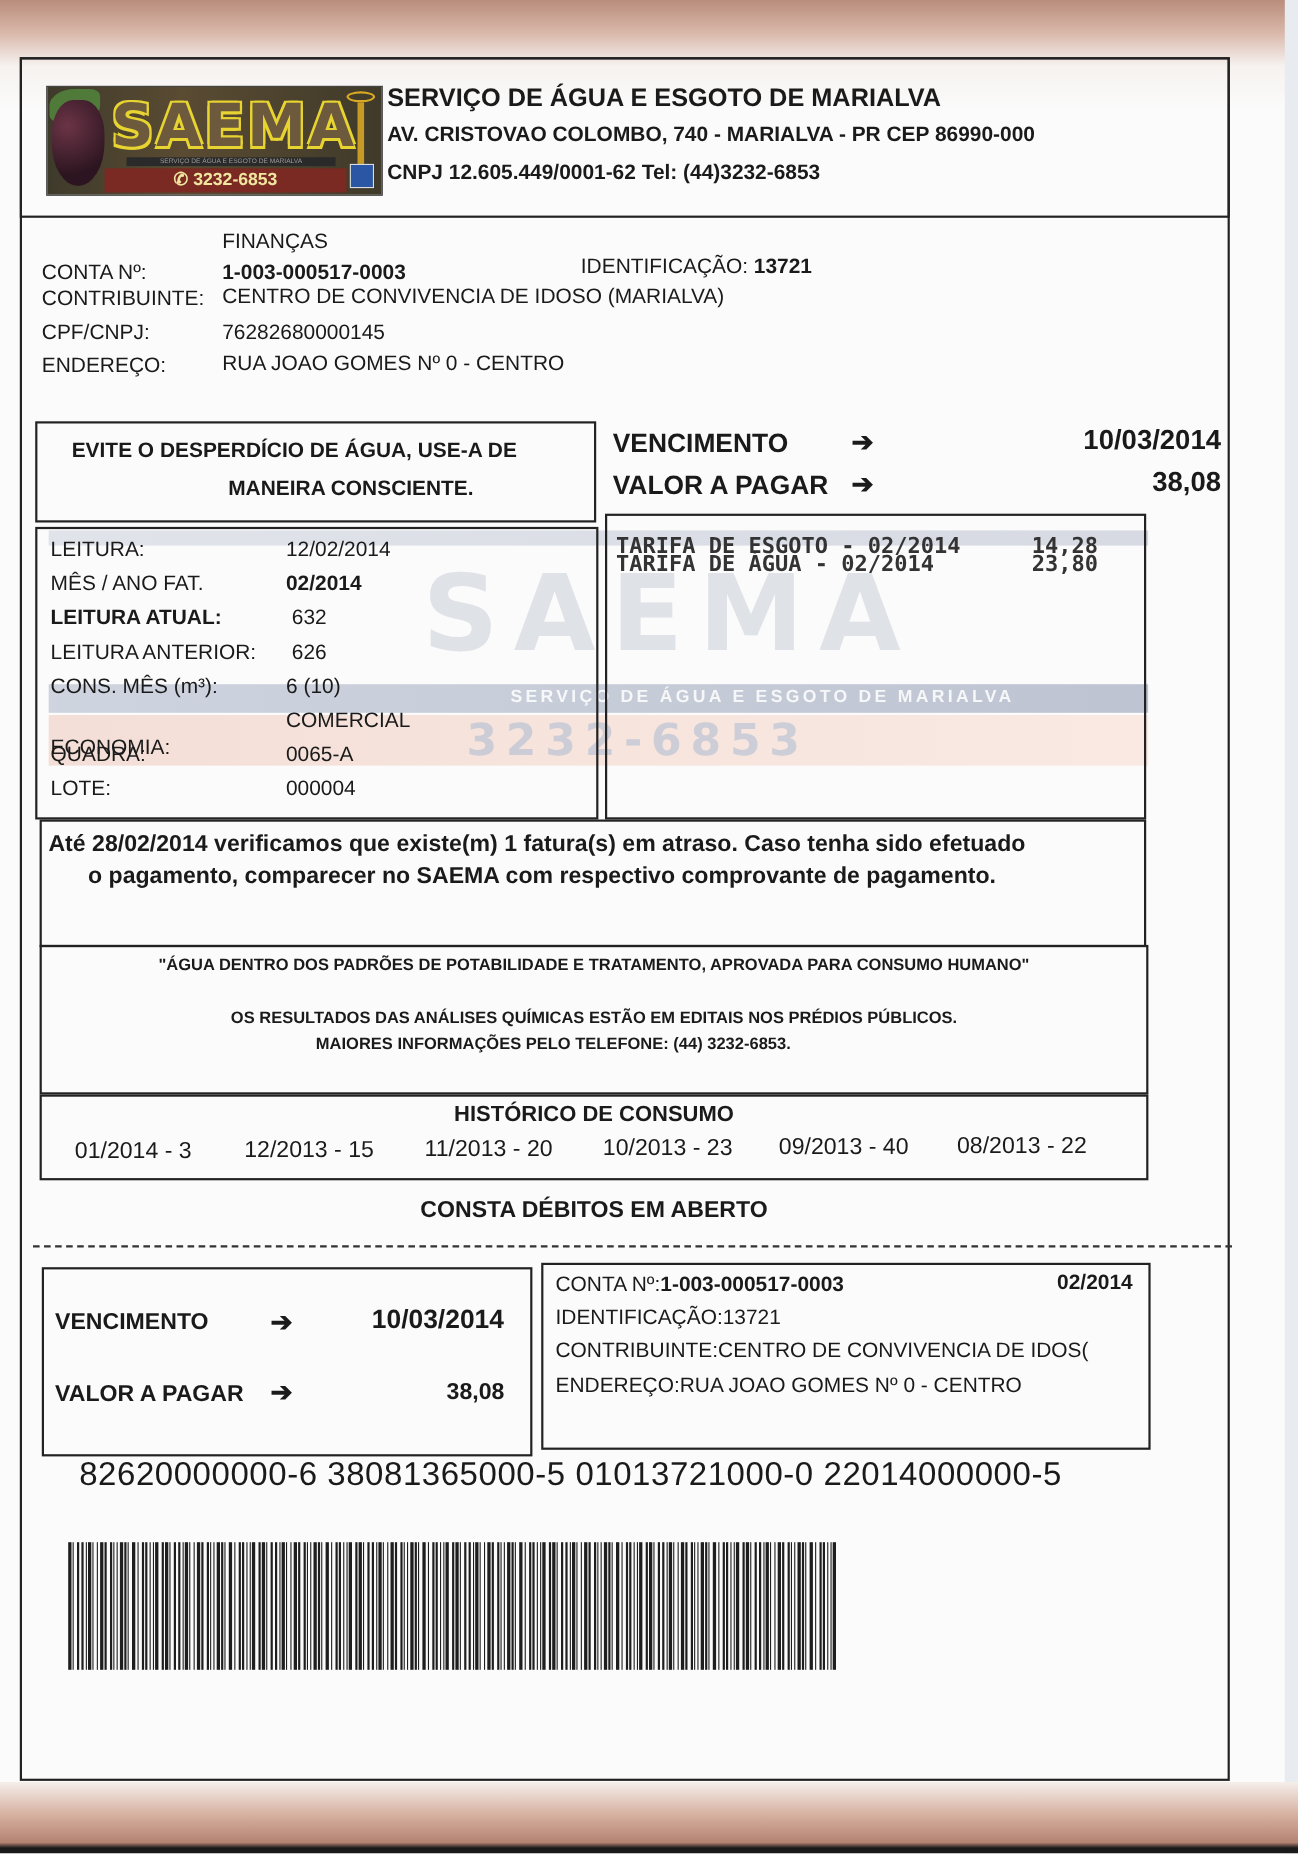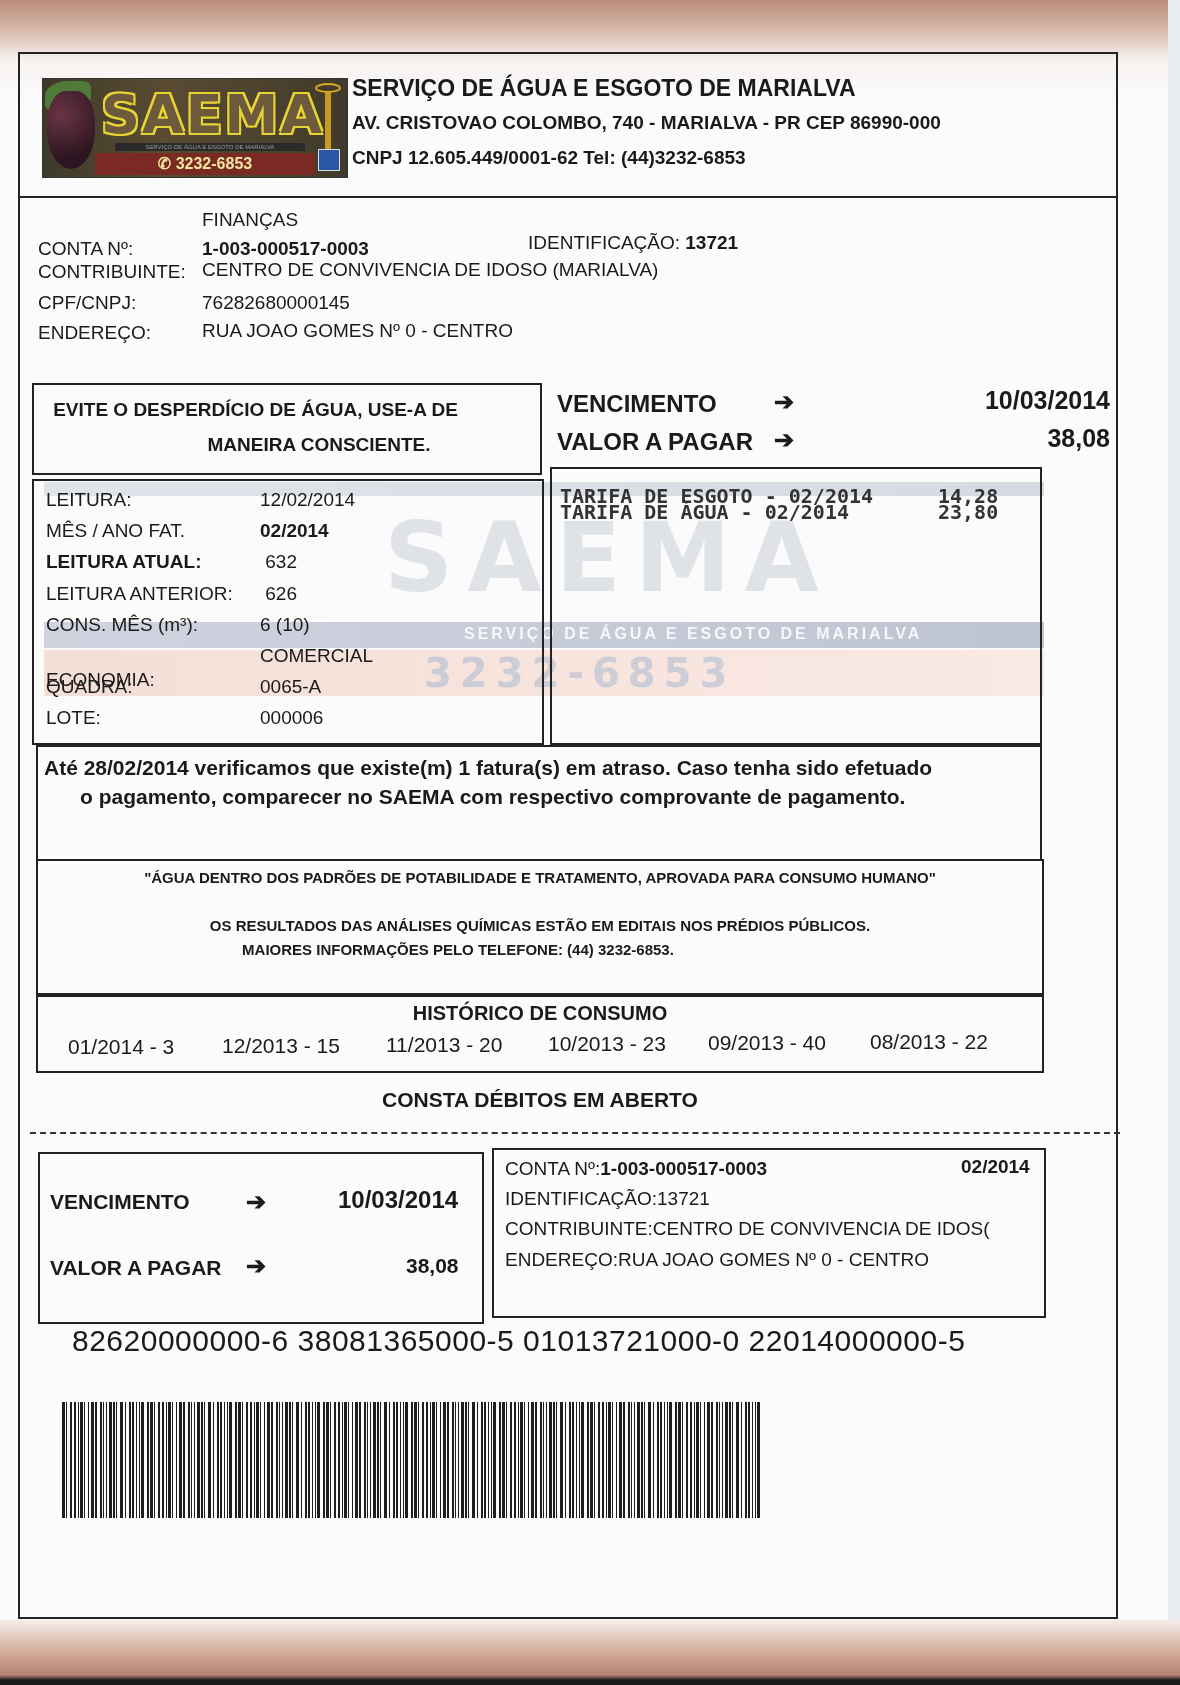--- a/index.html
+++ b/index.html
@@ -112,21 +112,21 @@
     <span class="bold">13721</span>
   </div>
   <div class="abs lbl" style="left:24px; top:209px;">CONTRIBUINTE:</div>
   <div class="abs val" style="left:188px; top:207px;">CENTRO DE CONVIVENCIA DE IDOSO (MARIALVA)</div>
   <div class="abs lbl" style="left:24px; top:240px;">CPF/CNPJ:</div>
   <div class="abs val" style="left:188px; top:240px;">76282680000145</div>
   <div class="abs lbl" style="left:24px; top:270px;">ENDEREÇO:</div>
   <div class="abs val" style="left:188px; top:268px;">RUA JOAO GOMES Nº 0 - CENTRO</div>
 
   <div class="box" style="left:18px; top:331px; width:510px; height:92px;"></div>
-  <div class="abs msg" style="left:18px; top:347px; width:447px;">EVITE O DESPERDÍCIO DE ÁGUA, USE-A DE</div>
+  <div class="abs msg" style="left:30px; top:347px; width:447px;">EVITE O DESPERDÍCIO DE ÁGUA, USE-A DE</div>
   <div class="abs msg" style="left:18px; top:382px; width:574px;">MANEIRA CONSCIENTE.</div>
 
   <div class="abs bold" style="left:543px; top:338px; font-size:24px;">VENCIMENTO</div>
   <div class="abs arrow" style="left:760px; top:336px;">➔</div>
   <div class="abs bold" style="right:10px; top:334px; font-size:25px;">10/03/2014</div>
   <div class="abs bold" style="left:543px; top:376px; font-size:24px;">VALOR A PAGAR</div>
   <div class="abs arrow" style="left:760px; top:374px;">➔</div>
   <div class="abs bold" style="right:10px; top:372px; font-size:25px;">38,08</div>
 
   <div class="watermark" style="left:30px; top:430px; width:1000px; height:230px;">
@@ -148,39 +148,39 @@
       <div class="abs val" style="left: 246px; top: 499.4px; white-space: pre;"> 632</div>
       <div class="abs lbl" style="left: 32px; top: 530.6px;">LEITURA ANTERIOR:</div>
       <div class="abs val" style="left: 246px; top: 530.6px; white-space: pre;"> 626</div>
       <div class="abs lbl" style="left: 32px; top: 561.8px;">CONS. MÊS (m³):</div>
       <div class="abs val" style="left: 246px; top: 561.8px; white-space: pre;">6 (10)</div>
       <div class="abs lbl" style="left: 32px; top: 617px;">ECONOMIA:</div>
       <div class="abs val" style="left: 246px; top: 593px; white-space: pre;">COMERCIAL</div>
       <div class="abs lbl" style="left: 32px; top: 624.2px;">QUADRA:</div>
       <div class="abs val" style="left: 246px; top: 624.2px; white-space: pre;">0065-A</div>
       <div class="abs lbl" style="left: 32px; top: 655.4px;">LOTE:</div>
-      <div class="abs val" style="left: 246px; top: 655.4px; white-space: pre;">000006</div>
+      <div class="abs val" style="left: 246px; top: 655.4px; white-space: pre;">000004</div>
     </div>
 
   <div class="box" style="left:536px; top:415px; width:492px; height:278px;"></div>
   <div id="tariff-list">
       <div class="abs mono" style="left: 546px; top: 432px;">TARIFA DE ESGOTO - 02/2014</div>
       <div class="abs mono" style="left: 924px; top: 432px;">14,28</div>
       <div class="abs mono" style="left: 546px; top: 448px;">TARIFA DE ÁGUA - 02/2014</div>
       <div class="abs mono" style="left: 924px; top: 448px;">23,80</div>
     </div>
 
   <div class="box" style="left:22px; top:693px; width:1006px; height:116px;"></div>
   <div class="abs bold" style="left:30px; top:704px; font-size:21px;">Até 28/02/2014 verificamos que existe(m) 1 fatura(s) em atraso. Caso tenha sido efetuado</div>
   <div class="abs bold" style="left:66px; top:733px; font-size:21px;">o pagamento, comparecer no SAEMA com respectivo comprovante de pagamento.</div>
 
   <div class="box" style="left:22px; top:807px; width:1008px; height:136px;"></div>
   <div class="abs notice" style="left:22px; top:817px; width:1008px;">"ÁGUA DENTRO DOS PADRÕES DE POTABILIDADE E TRATAMENTO, APROVADA PARA CONSUMO HUMANO"</div>
   <div class="abs notice" style="left:22px; top:865px; width:1008px;">OS RESULTADOS DAS ANÁLISES QUÍMICAS ESTÃO EM EDITAIS NOS PRÉDIOS PÚBLICOS.</div>
-  <div class="abs notice" style="left:22px; top:889px; width:844px;">MAIORES INFORMAÇÕES PELO TELEFONE: (44) 3232-6853.</div>
+  <div class="abs notice" style="left:22px; top:889px; width:844px;padding-left:45px;">MAIORES INFORMAÇÕES PELO TELEFONE: (44) 3232-6853.</div>
 
   <div class="box" style="left:22px; top:943px; width:1008px; height:78px;"></div>
   <div class="abs bold" style="left:22px; top:950px; width:1008px; text-align:center; font-size:20px;">HISTÓRICO DE CONSUMO</div>
   <div id="history-list">
       <div class="abs hist" style="left: 54px; top: 983px;">01/2014 - 3</div>
       <div class="abs hist" style="left: 208px; top: 982px;">12/2013 - 15</div>
       <div class="abs hist" style="left: 372px; top: 981px;">11/2013 - 20</div>
       <div class="abs hist" style="left: 534px; top: 980px;">10/2013 - 23</div>
       <div class="abs hist" style="left: 694px; top: 979px;">09/2013 - 40</div>
       <div class="abs hist" style="left: 856px; top: 978px;">08/2013 - 22</div>

